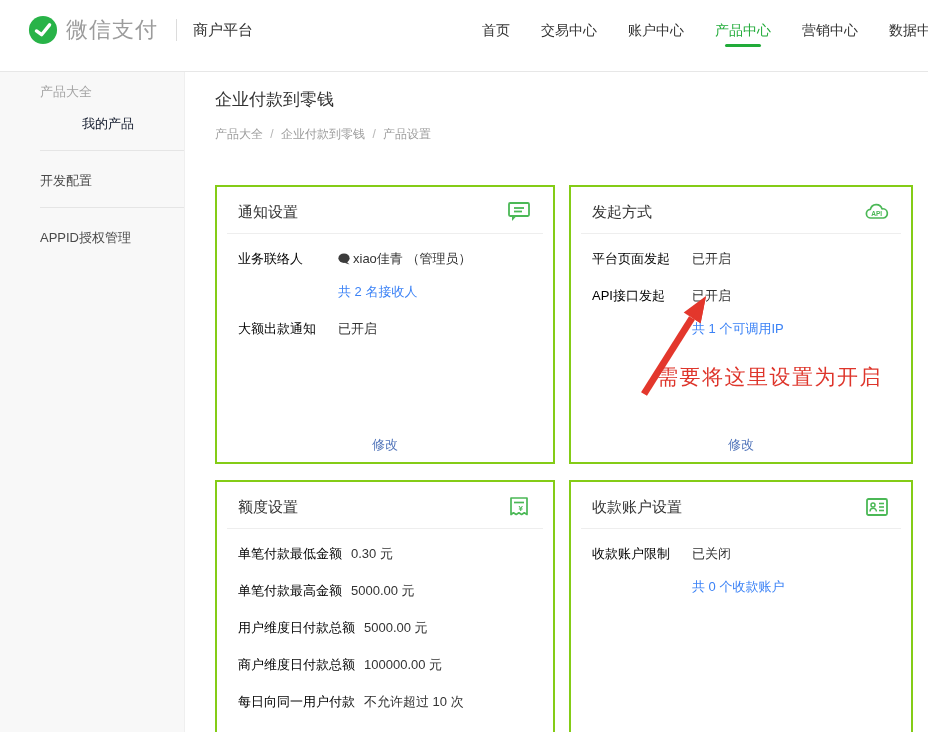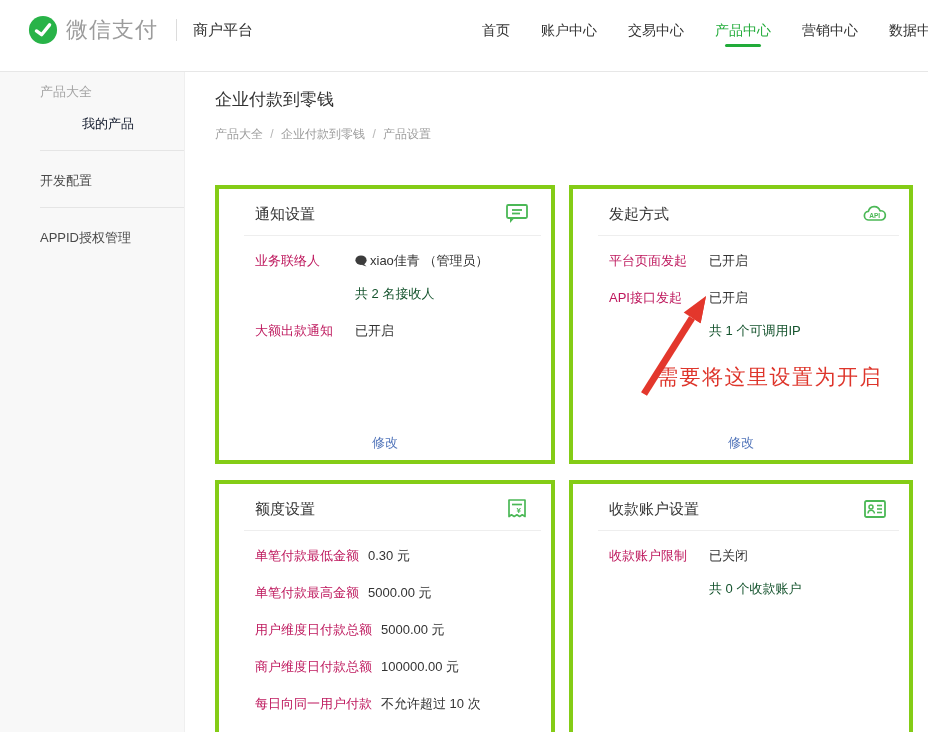--- a/index.html
+++ b/index.html
@@ -32,35 +32,35 @@
   .side-divider { border-top:1px solid #e5e5e5; margin:10px 0 14px 40px; }
 
   
   .main { position:absolute; top:60px; left:185px; right:0; bottom:0; background:#fff;
     padding:28px 0 0 30px; }
   .page-title { font-size:17px; font-weight:400; color:#333; line-height:24px; }
   .breadcrumb { margin-top:14px; font-size:12px; color:#9c9c9c; }
   .breadcrumb .sep { margin:0 4px; color:#b5b5b5; }
 
   .cards { margin-top:42px; display:grid; grid-template-columns:340px 344px; column-gap:14px; row-gap:16px; align-items:start; }
-  .card { background:#fff; border:4px solid #84cc16; position:relative;padding-left:15px; }
+  .card { background:#fff; border:2px solid #84cc16; position:relative; }
   .card.h1 { height:279px; }
   .card.h3 { height:332px; }
   .card.h4 { height:268px; }
   .card-header { margin:0 10px; padding:13px 10px 9px 11px; border-bottom:1px solid #eee;
     display:flex; align-items:center; justify-content:space-between; }
   .card-title { font-size:15px; color:#333; }
   .card-icon { width:28px; height:24px; flex:none; }
   .card-body { padding:15px 20px 0 21px; }
   .row { display:flex; align-items:flex-start; font-size:13px; line-height:20px; margin-bottom:17px; }
-  .row-label { width:100px; flex:none; color:#be185d; }
+  .row-label { width:100px; flex:none; color:#000000; }
   .row.wide-label .row-label { width:auto; margin-right:9px; }
   .row-value { color:#333; display:flex; align-items:center; }
   .row.sub { margin-top:-4px; }
-  .row.sub .row-value { color:#14532d; }
+  .row.sub .row-value { color:#3b82f6; }
   .bubble-icon { display:inline-block; width:13px; height:12px; margin-right:2px; }
   .card-footer { position:absolute; bottom:8px; left:0; right:0; text-align:center; }
   .modify-link { font-size:13px; color:#5275ba; cursor:pointer; }
 
   
   .annotation-text { position:absolute; left:618px; top:363px; z-index:30;
     font-family:"DejaVu Serif","Liberation Serif",serif; font-size:21px; letter-spacing:1.5px;
     color:#de352b; pointer-events:none; white-space:nowrap;margin-left:39px; }
   .annotation-arrow { position:absolute; top:0; left:0; z-index:29; pointer-events:none; }
 </style>
@@ -72,22 +72,22 @@
     <svg class="brand-logo" viewBox="0 0 32 32">
       <circle cx="16" cy="16" r="15" fill="#28b348"></circle>
       <polyline points="9,17 14.5,21 23,10.5" fill="none" stroke="#ffffff" stroke-width="3.6" stroke-linecap="round" stroke-linejoin="round"></polyline>
     </svg>
     <span class="brand-text">微信支付</span>
     <span class="brand-divider"></span>
     <span class="portal-text">商户平台</span>
   </div>
   <div class="top-nav">
     <div class="nav-item">首页</div>
+    <div class="nav-item">交易中心</div>
     <div class="nav-item">账户中心</div>
-    <div class="nav-item">交易中心</div>
     <div class="nav-item active">
       <span>产品中心</span>
       <span class="nav-underline"></span>
     </div>
     <div class="nav-item">营销中心</div>
     <div class="nav-item">数据中心</div>
   </div>
 </div>
 
 <div class="sidebar">

